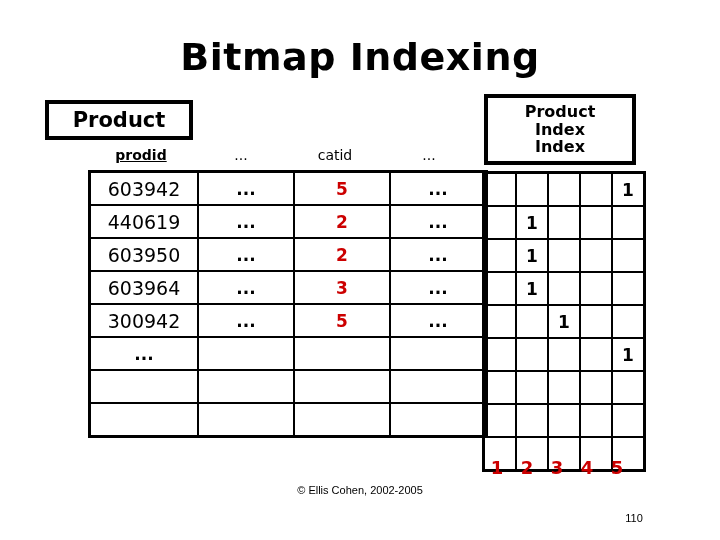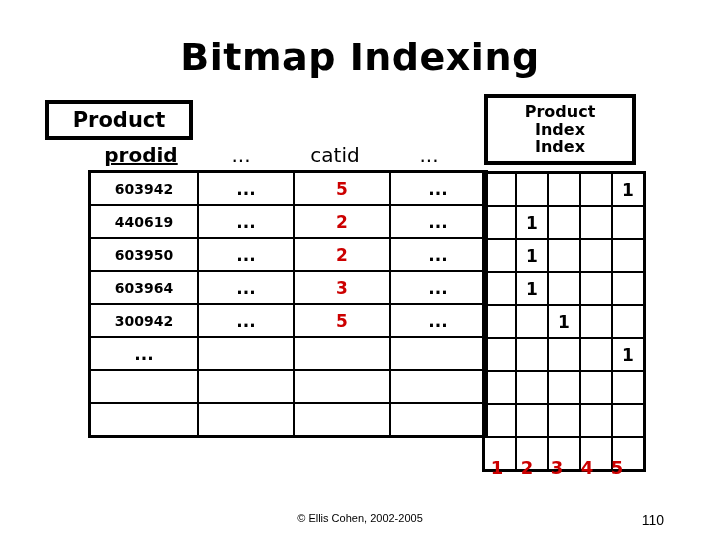--- a/index.html
+++ b/index.html
@@ -86,37 +86,37 @@
   table.grid td, table.grid th {
     padding: 0;
     margin: 0;
     text-align: center;
     vertical-align: middle;
   }
 
   
   #product-header-table td {
     height: 30px;
-    font-size: 20px;
+    font-size: 14px;
     font-weight: normal;
   }
   #product-header-table td.hdr-pk {
     font-weight: bold;
     text-decoration: underline;
   }
 
   
   #product-body-table {
     border: 3px solid #000000;
   }
   #product-body-table td {
     border: 2px solid #000000;
     height: 31px;
-    font-size: 14px;
-    font-weight: bold;
+    font-size: 19px;
+    font-weight: normal;
   }
   #product-body-table td.col-prodid { width: 106px; }
   #product-body-table td.col-dots1  { width: 94px; }
   #product-body-table td.col-catid  { width: 94px; }
   #product-body-table td.col-dots2  { width: 94px; }
   #product-body-table td.dots {
     font-weight: bold;
     font-size: 17px;
   }
   #product-body-table td.catid-val {
@@ -165,34 +165,34 @@
     font-size: 18px;
     font-weight: bold;
     color: #CC0000;
     line-height: 1;
   }
 
   
   #footer-copyright {
     position: absolute;
     left: 0;
-    top: 512px;
+    top: 484px;
     width: 720px;
     text-align: center;
     font-size: 11px;
     font-family: "Liberation Sans", sans-serif;
     color: #000000;
   }
   #footer-pagenum {
     position: absolute;
     left: 604px;
     top: 512px;
     width: 60px;
-    text-align: right;
-    font-size: 14px;
+    text-align: center;
+    font-size: 11px;
     font-family: "Liberation Sans", sans-serif;
     color: #000000;
   }
 </style>
 </head>
 <body>
 
 <div id="slide-title">Bitmap Indexing</div>
 
 <div id="product-box">

